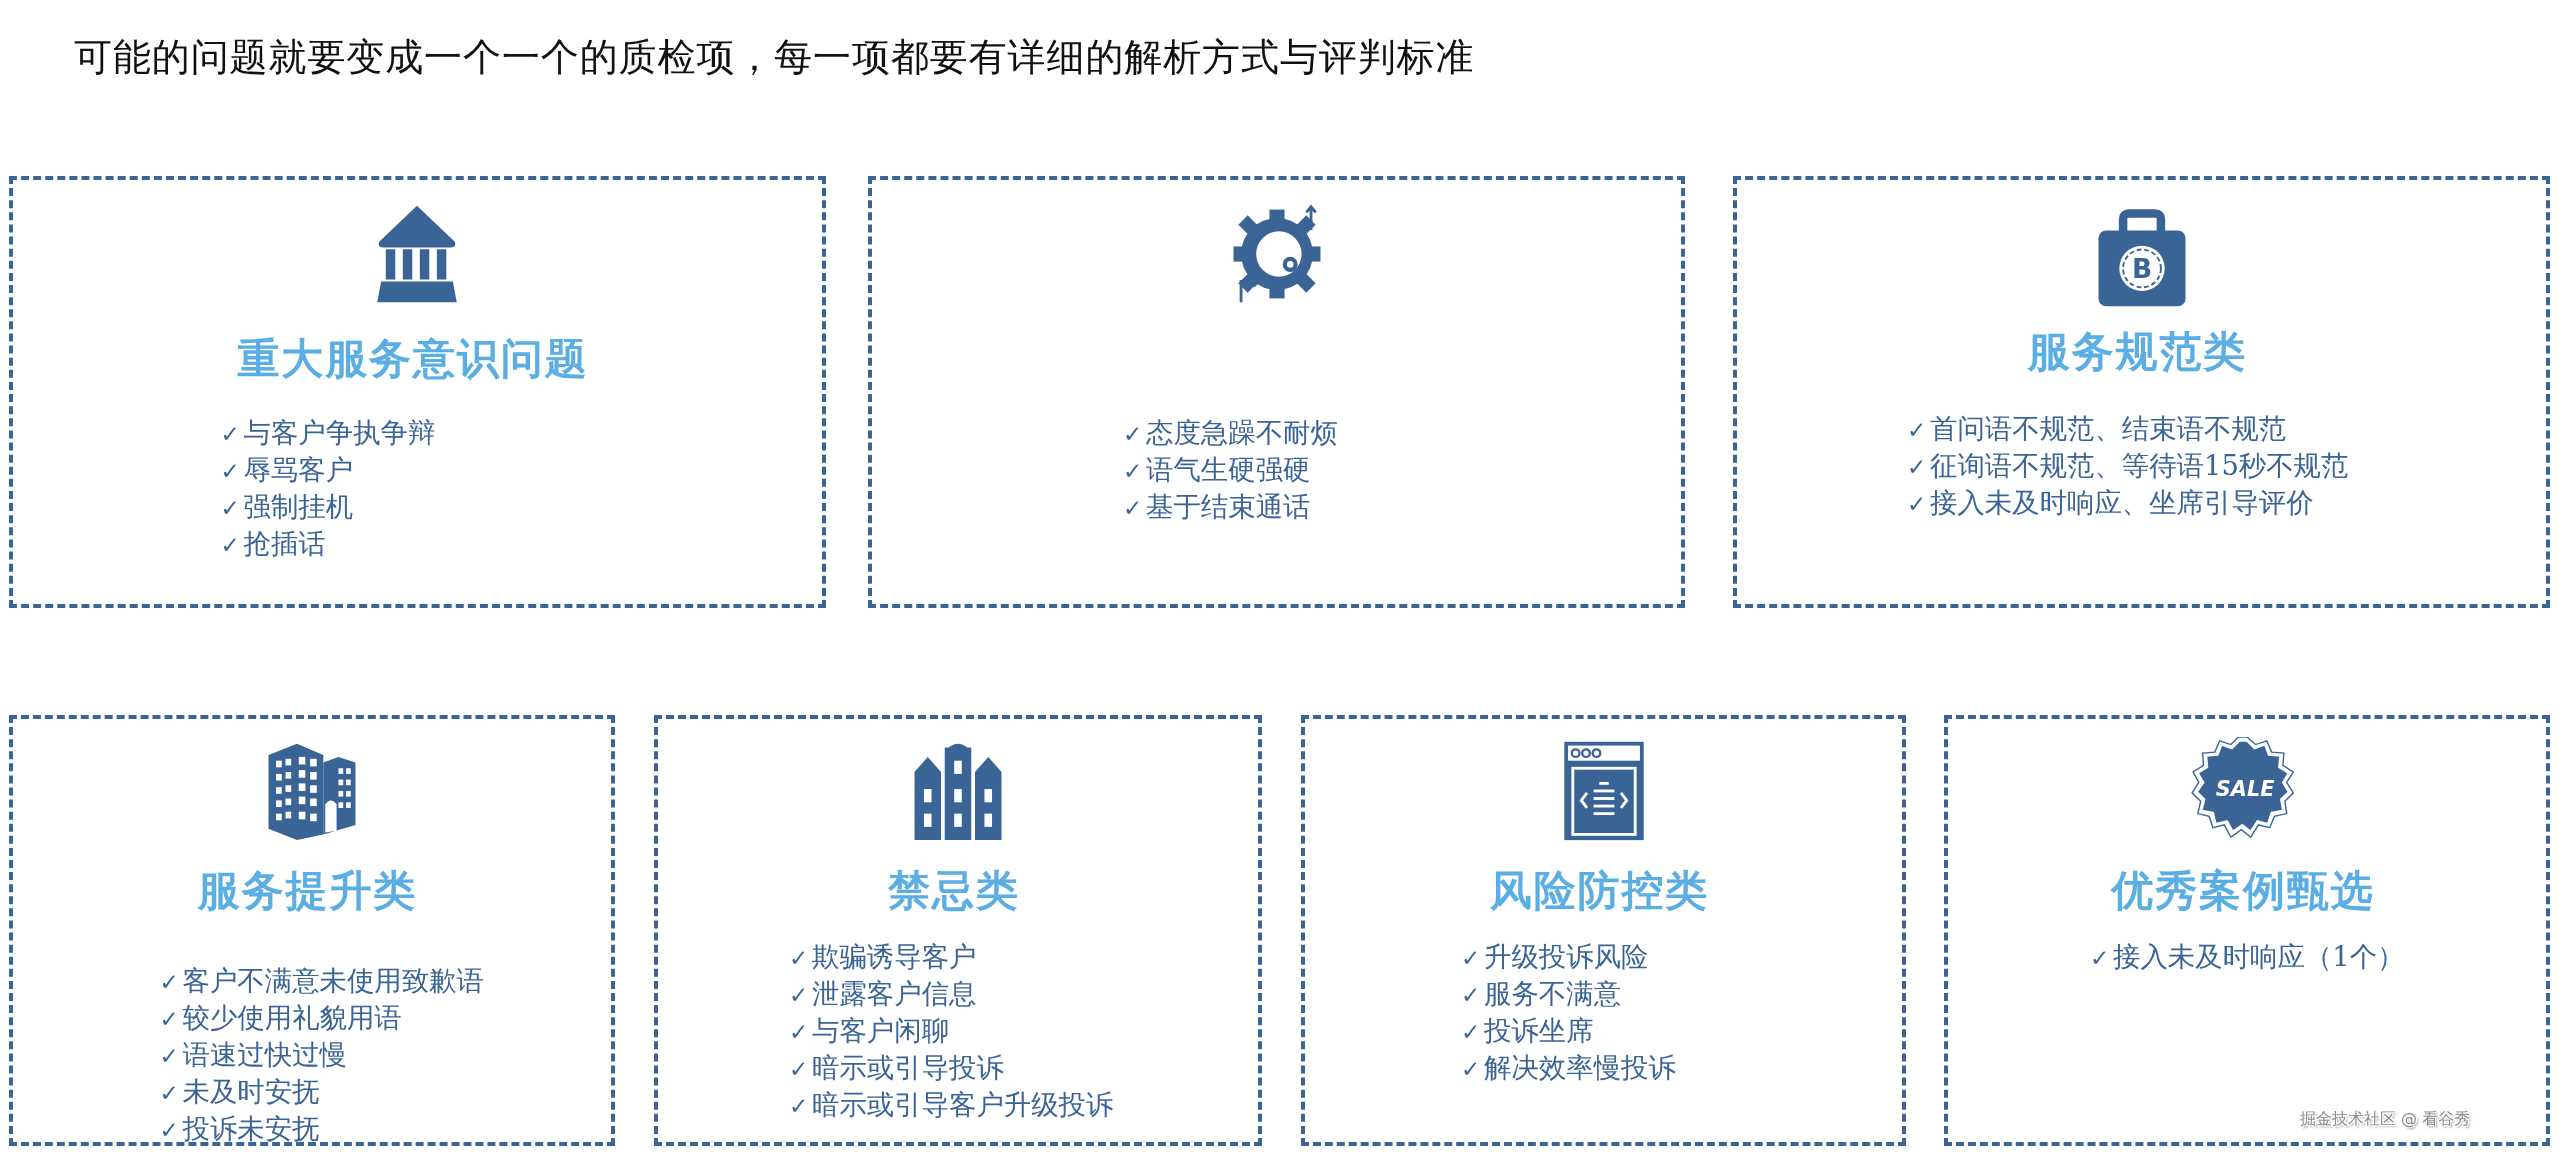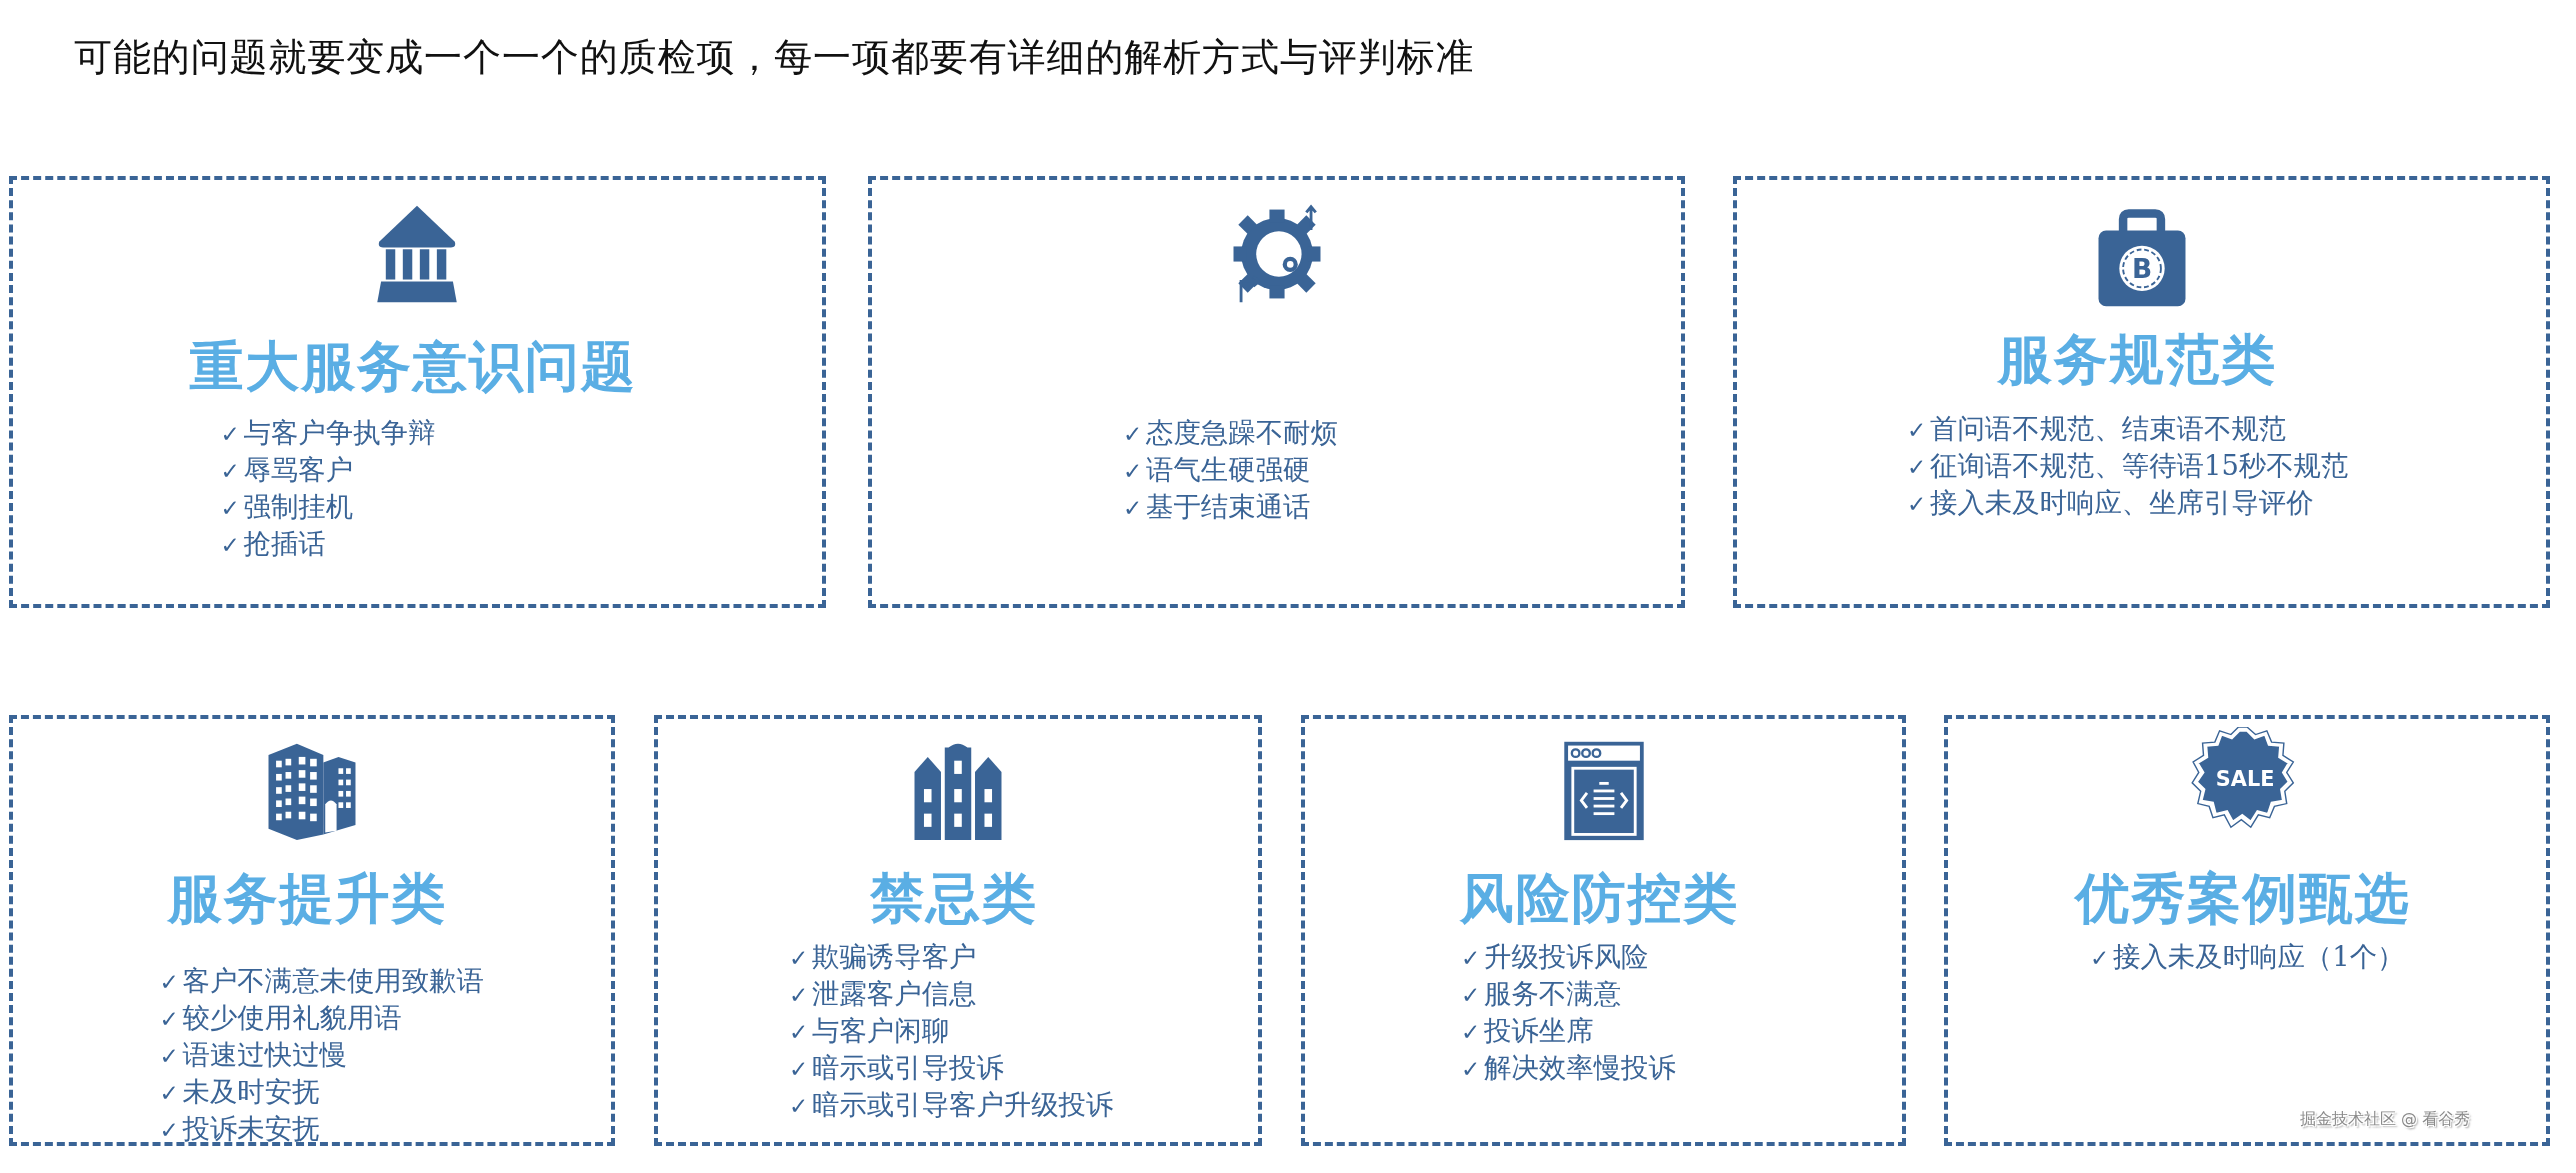--- a/index.html
+++ b/index.html
@@ -17,21 +17,21 @@
     position:absolute; box-sizing:border-box;
     border:4.7px dashed #3a6496;
   }
   .card .icon {
     position:absolute; left:50%; transform:translate(-50%,-50%);
     width:114px; height:104px;
   }
   .card .icon svg { width:100%; height:100%; display:block; }
   .card .heading {
     position:absolute; left:0; right:8px; text-align:center;
-    font-size:54px; font-weight:bold; color:#5aaee4; white-space:nowrap;
+    font-size:42px; font-weight:bold; color:#5aaee4; white-space:nowrap;
     letter-spacing:1.9px;
   }
   .card ul {
     position:absolute; margin:0; padding:0; list-style:none;
   }
   .card li {
     font-size:27.4px; line-height:36px; color:#3a6496; white-space:nowrap;
     font-family:"DejaVu Serif", serif;
   }
   .card li .check { font-family:"DejaVu Sans", sans-serif; font-size:23px; margin-right:3.8px; }
@@ -214,21 +214,21 @@
   <div class="heading" style="top:144px;">风险防控类</div>
   <ul style="left:156px; top:220px;">
     <li><span class="check">✓</span><span>升级投诉风险</span></li>
     <li><span class="check">✓</span><span>服务不满意</span></li>
     <li><span class="check">✓</span><span>投诉坐席</span></li>
     <li><span class="check">✓</span><span>解决效率慢投诉</span></li>
   </ul>
 </div>
 
 <div class="card" style="left:1944px; top:715px; width:606px; height:431px;">
-  <div class="icon" style="top:60px;">
+  <div class="icon" style="top:70px;font-style:italic;">
     <svg viewBox="0 0 120 110">
       <path fill="#3a6496" stroke="#fff" stroke-width="2" d="M60 4 L68 12 L79 8 L83 19 L95 20 L94 32 L104 38 L98 48 L104 58 L96 66 L98 78 L86 80 L82 92 L71 89 L64 100 L55 93 L45 100 L39 89 L27 92 L24 80 L12 78 L15 66 L7 58 L14 48 L8 38 L18 32 L17 20 L29 19 L33 8 L44 12 L52 4 Z"></path>
       <path fill="none" stroke="#3a6496" stroke-width="1.5" d="M60 0 L69 8 L81 4 L86 16 L99 17 L98 30 L109 37 L102 48 L109 59 L100 68 L102 81 L89 84 L84 96 L72 93 L64 106 L54 98 L43 106 L36 93 L24 96 L20 84 L8 81 L11 68 L2 59 L9 48 L3 37 L14 30 L13 17 L26 16 L31 4 L43 8 L51 0 Z"></path>
       <text x="58" y="62" text-anchor="middle" font-size="22" font-weight="bold" fill="#fff" font-family="DejaVu Sans, sans-serif">SALE</text>
     </svg>
   </div>
   <div class="heading" style="top:144px;">优秀案例甄选</div>
   <ul style="left:142px; top:220px;">
     <li><span class="check">✓</span><span>接入未及时响应（1个）</span></li>
   </ul>

